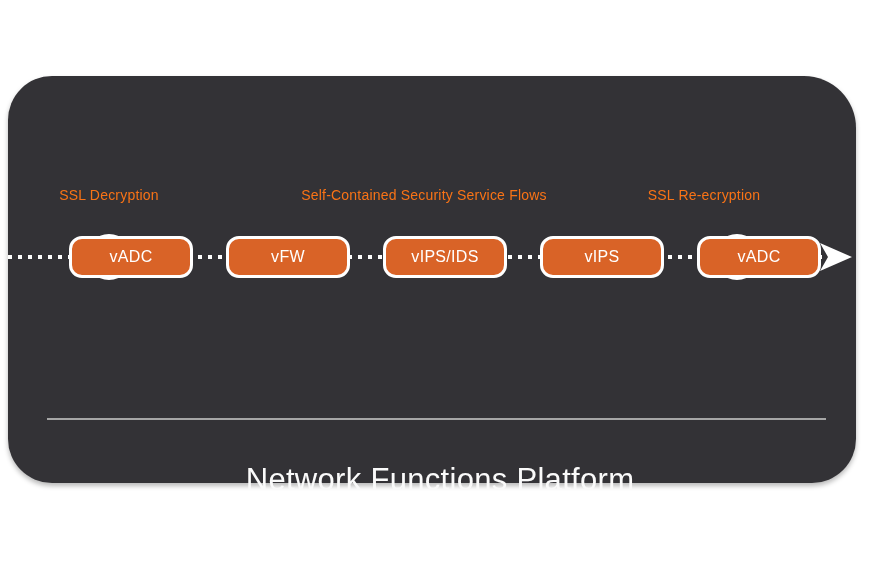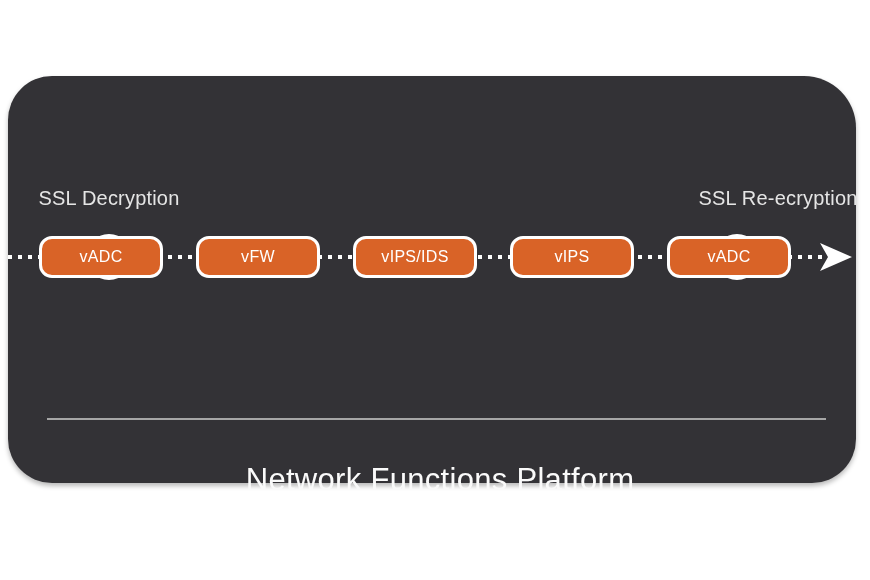--- a/index.html
+++ b/index.html
@@ -22,28 +22,28 @@
     height: 407px;
     background: #333236;
     border-radius: 44px 52px 44px 44px;
     box-shadow: 0 3px 5px rgba(0,0,0,0.28);
   }
 
   .header-label {
     position: absolute;
     top: 111px;
     transform: translateX(-50%);
-    color: #e5e5e5;
-    font-size: 20px;
+    color: #f97316;
+    font-size: 14px;
     letter-spacing: 0.2px;
     white-space: nowrap;
   }
   .hdr-1 { left: 101px; }
   .hdr-2 { left: 416px; }
-  .hdr-3 { left: 770px; }
+  .hdr-3 { left: 696px; }
 
   .flow-icon {
     position: absolute;
     top: 155px;
     width: 52px;
     height: 52px;
   }
   .icon-1 { left: 75px; }
   .icon-2 { left: 232px; }
   .icon-3 { left: 389px; }
@@ -74,20 +74,21 @@
     height: 42px;
     background: #d96327;
     border: 3px solid #ffffff;
     border-radius: 13px;
     display: flex;
     align-items: center;
     justify-content: center;
     color: #ffffff;
     font-size: 16px;
     letter-spacing: 0.3px;
+    margin-left: 30px;
   }
   .node-1 { left: 39px; }
   .node-2 { left: 196px; text-align: right; }
   .node-3 { left: 353px; }
   .node-4 { left: 510px; }
   .node-5 { left: 667px; }
 
   .divider {
     position: absolute;
     left: 39px;
@@ -108,20 +109,21 @@
     letter-spacing: 0.3px;
   }
 </style>
 </head>
 <body>
 
 <div class="stage">
   <div class="panel">
 
     <div class="header-label hdr-1">SSL Decryption</div>
+    <div class="header-label hdr-2">Self-Contained Security Service Flows</div>
     <div class="header-label hdr-3">SSL Re-ecryption</div>
 
     <svg class="flow-icon icon-1" viewBox="0 0 52 52">
       <circle cx="26" cy="26" r="21" fill="none" stroke="#ffffff" stroke-width="4"></circle>
       <path d="M13.8,21.6 A13,13 0 0 1 33.5,15.3" fill="none" stroke="#ffffff" stroke-width="4" stroke-linecap="round"></path>
       <line x1="20" y1="32" x2="36.5" y2="15.5" stroke="#ffffff" stroke-width="5" stroke-linecap="round"></line>
       <circle cx="20" cy="32" r="5.2" fill="#ffffff"></circle>
     </svg>
 
     <svg class="flow-icon icon-2" viewBox="0 0 52 46">

